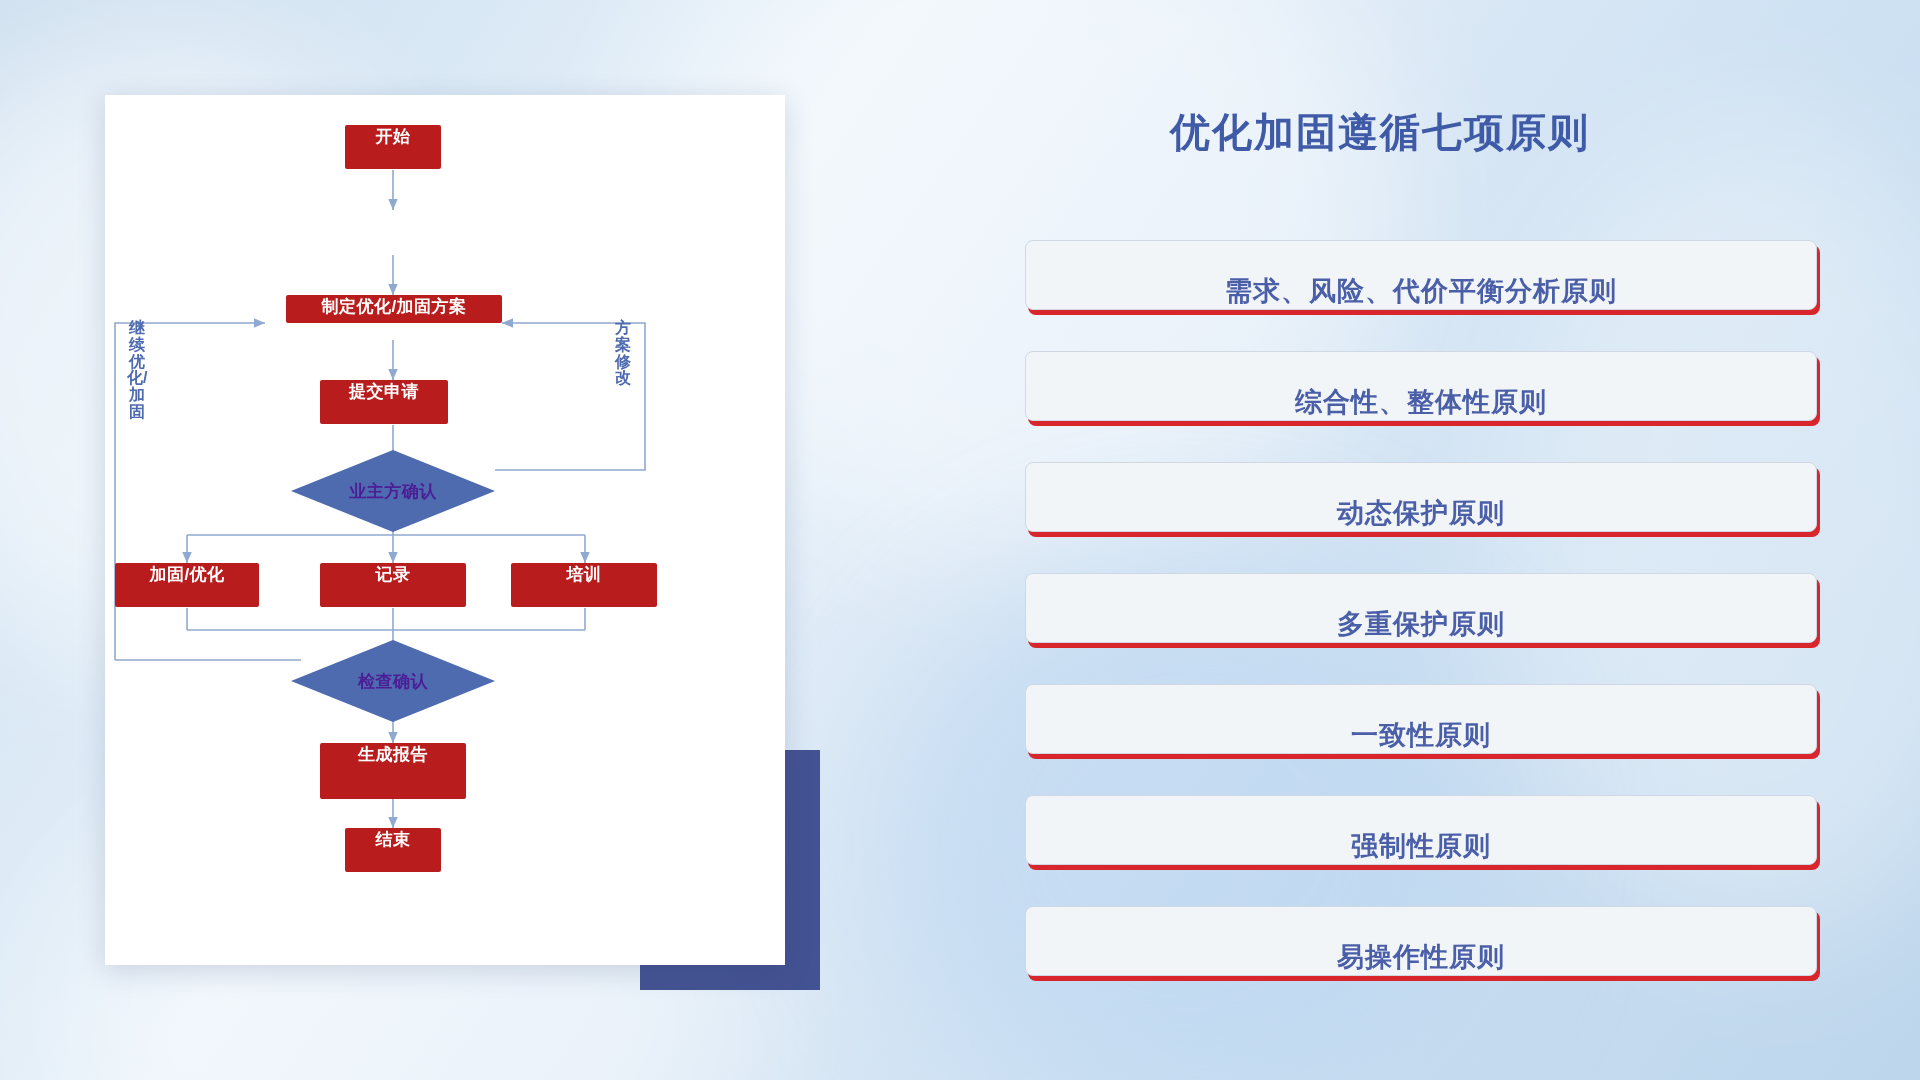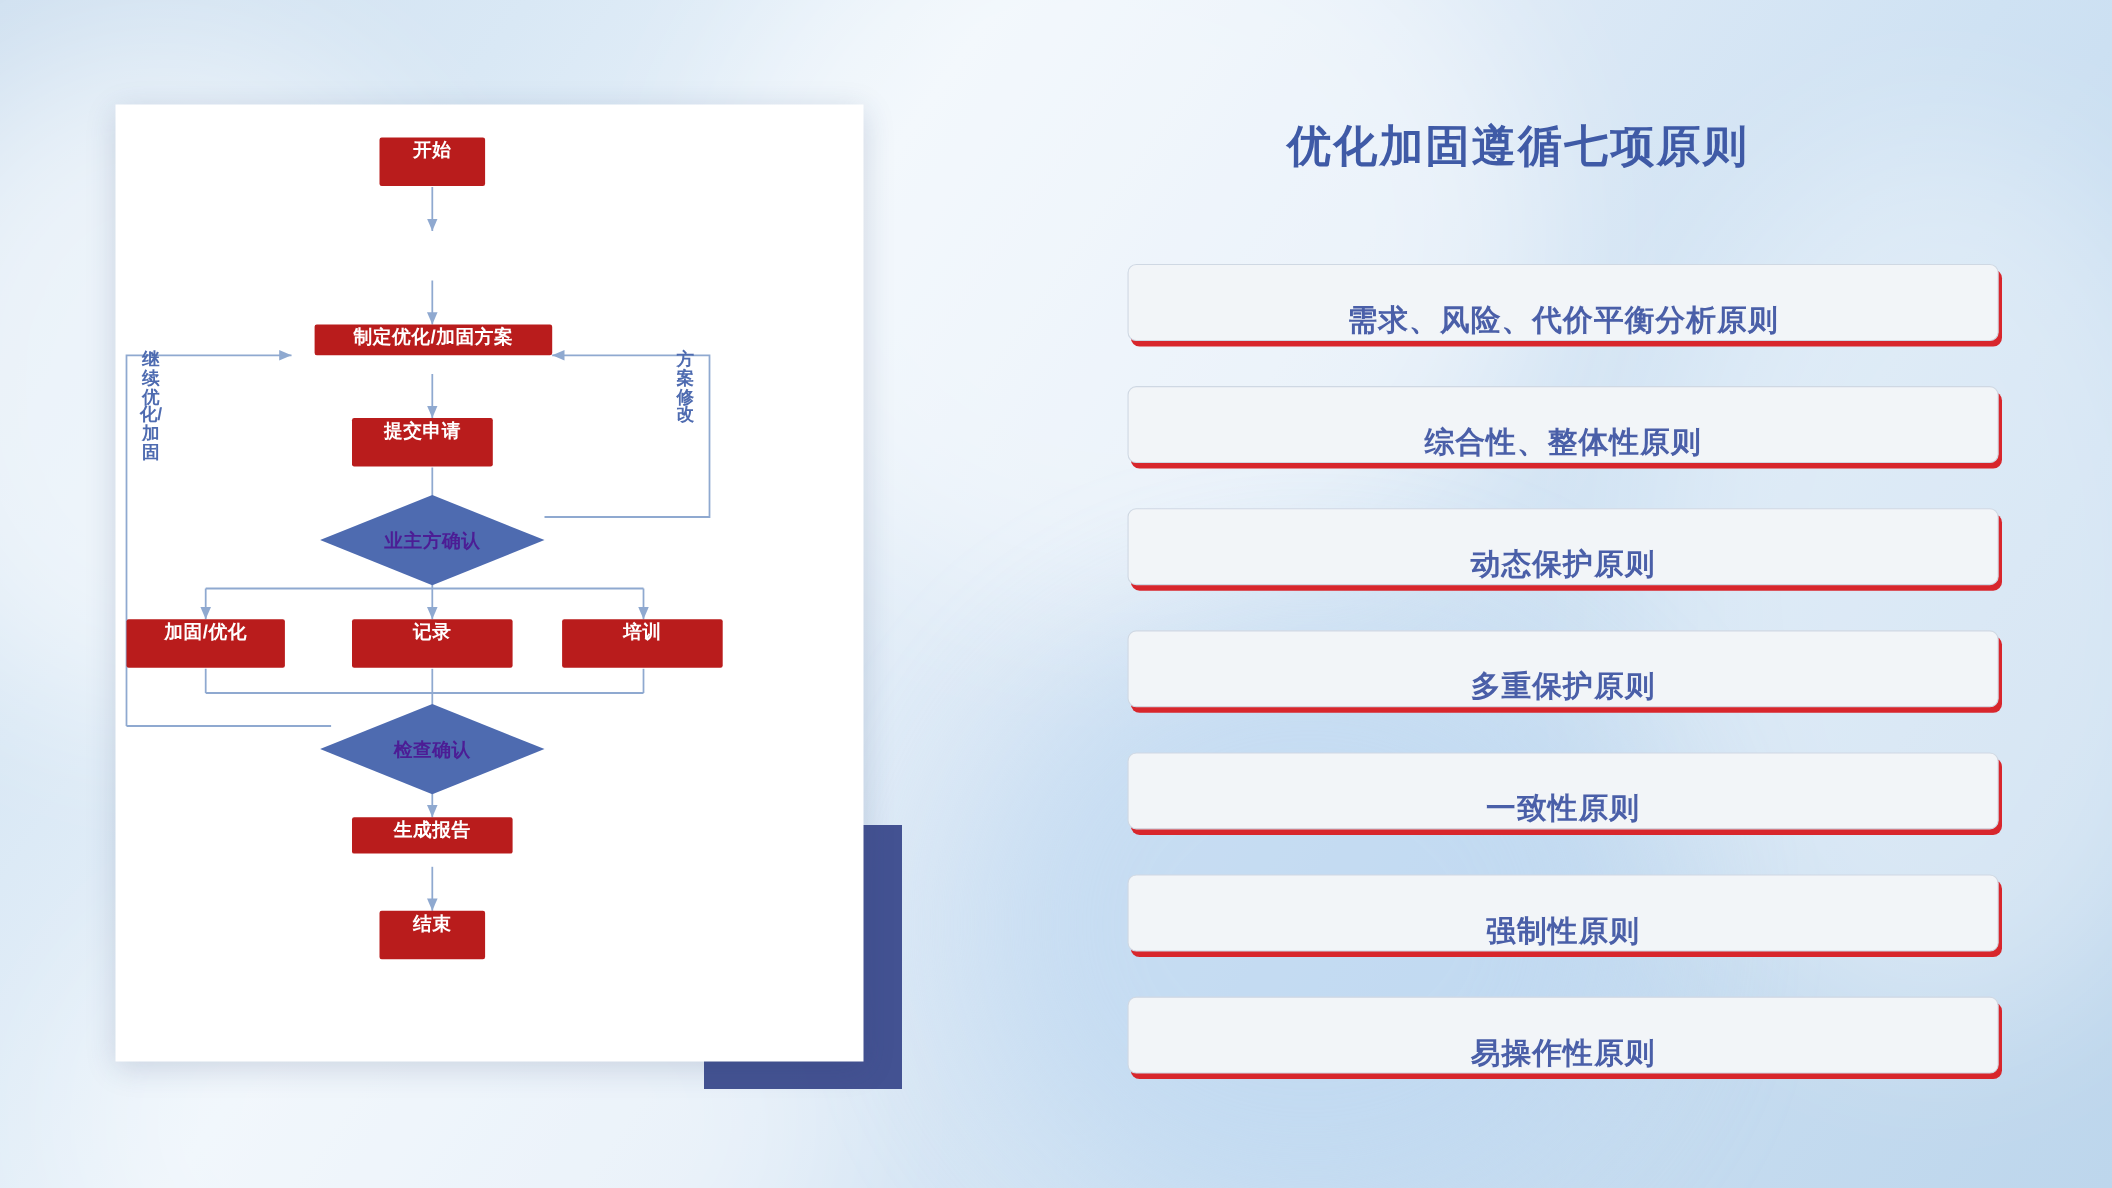--- a/index.html
+++ b/index.html
@@ -195,21 +195,21 @@
   </div>
 
   <div class="node" style="left:406px; top:468px; width:146px; height:44px;">
     <span>培训</span>
   </div>
 
   <div class="diamond-label" style="left:208px; top:568px; width:160px; height:36px;">
     <span>检查确认</span>
   </div>
 
-  <div class="node" style="left:215px; top:648px; width:146px; height:33px;">
+  <div class="node" style="left:215px; top:648px; width:146px; height:56px;">
     <span>生成报告</span>
   </div>
 
   <div class="node" style="left:240px; top:733px; width:96px; height:44px;">
     <span>结束</span>
   </div>
 
   <div class="side-label" style="left:22px; top:225px;">继续优化/加固</div>
 
   <div class="side-label" style="left:508px; top:225px;">方案修改</div>

